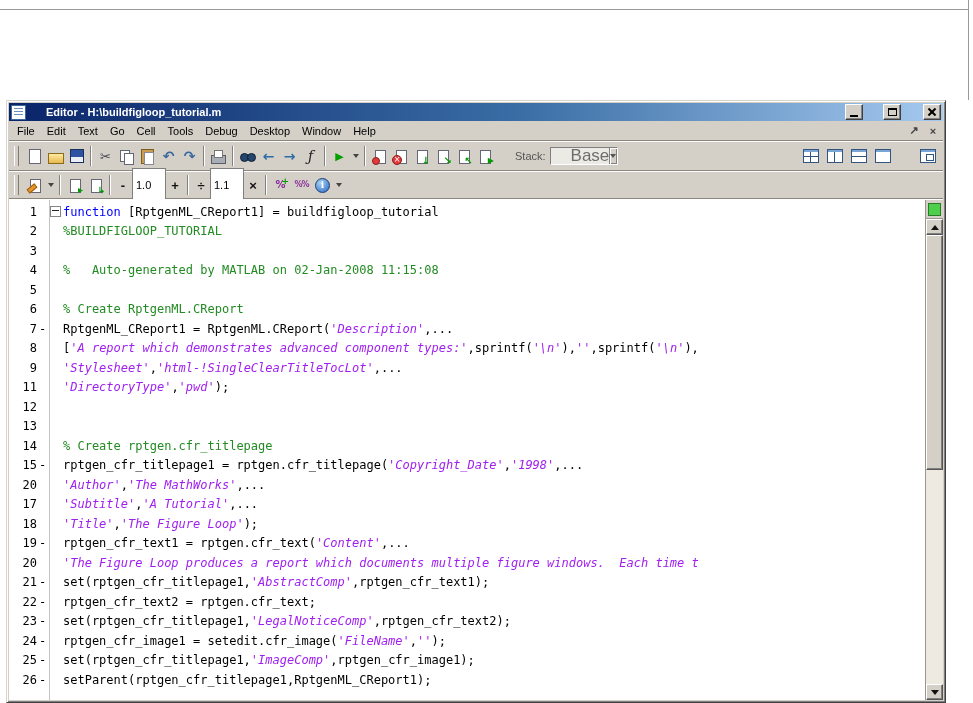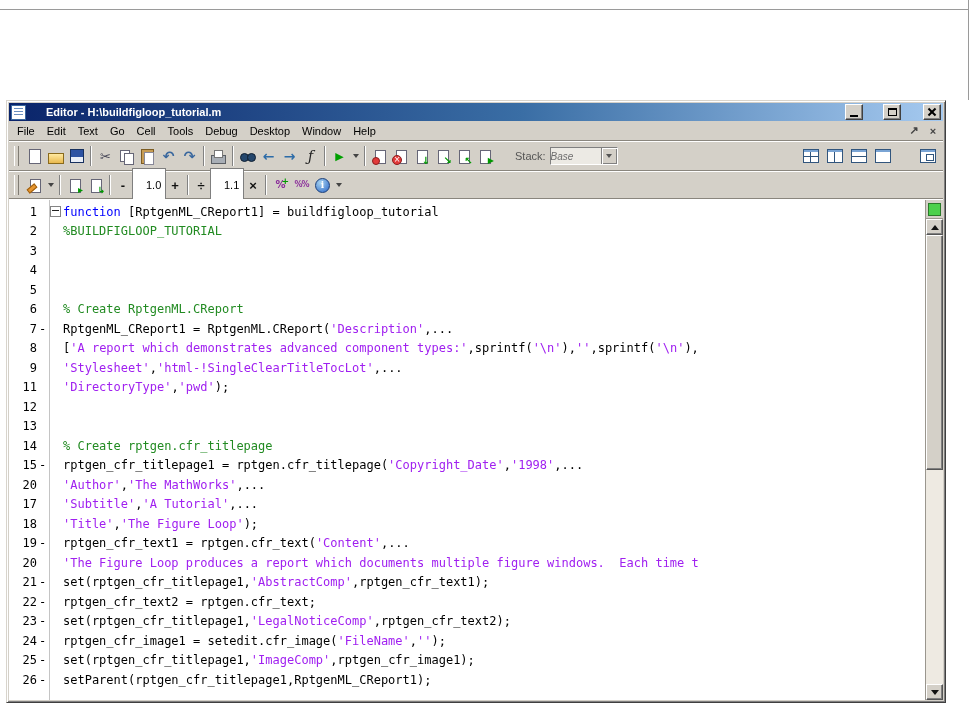--- a/index.html
+++ b/index.html
@@ -47,24 +47,24 @@
   .grip{width:3px;height:20px;border-left:1px solid #fff;border-right:1px solid #807c74;margin:0 5px 0 2px;}
   .sep{width:0;height:20px;border-left:1px solid #828282;border-right:1px solid #fff;margin:0 3px;}
   .gap{width:18px;}
   .tbtn{width:21px;height:21px;display:flex;align-items:center;justify-content:center;}
   .dd{width:11px;height:20px;display:flex;align-items:center;justify-content:center;}
   .dd::after{content:'';width:0;height:0;border-left:3px solid transparent;border-right:3px solid transparent;border-top:4px solid #444;}
   .tb-label{font-size:11px;color:#555;margin:0 4px 0 2px;}
   .tb-op{min-width:14px;height:18px;display:flex;align-items:center;justify-content:center;
          font-size:13px;font-weight:bold;color:#111;padding:0 2px;}
   .tb-field{width:34px;height:34px;background:#fff;border:1px solid #7f7f7f;font-size:11px;
-            display:flex;align-items:center;padding-left:13px;color:#000;box-sizing:border-box;}
+            display:flex;align-items:center;padding-left:3px;color:#000;box-sizing:border-box;}
   .combo{display:flex;align-items:stretch;width:68px;height:18px;background:#eceae4;
          border:1px solid;border-color:#7f7f7f #fff #fff #7f7f7f;box-sizing:border-box;}
-  .combo-value{flex:1;font-size:10px;color:#6e6e6e;display:flex;align-items:center;padding-left:0;font-style:italic;}
+  .combo-value{flex:1;font-size:17px;color:#6e6e6e;display:flex;align-items:center;padding-left:20px;}
   .combo-btn{width:15px;background:#d4d0c8;border-left:1px solid #808080;
              box-shadow:inset 1px 1px 0 #fff,inset -1px -1px 0 #808080;
              display:flex;align-items:center;justify-content:center;}
   .dd-arrow{width:0;height:0;border-left:3px solid transparent;border-right:3px solid transparent;border-top:4px solid #555;}
   .tb-right{margin-left:auto;display:flex;align-items:center;gap:3px;padding-right:2px;}
 
   
   .ic{position:relative;display:flex;align-items:center;justify-content:center;width:17px;height:17px;
       font-family:"DejaVu Sans",sans-serif;font-size:12px;line-height:1;color:#333;}
   .ic-new::before{content:'';width:10px;height:13px;background:#fff;border:1px solid #667;}
@@ -115,21 +115,21 @@
   .code{flex:1;position:relative;padding-top:2px;overflow:hidden;
         font-family:"DejaVu Sans Mono","Liberation Mono",monospace;font-size:12px;color:#000;}
   .gutter-sep{position:absolute;left:40px;top:0;bottom:0;width:1px;background:#c4c4c4;}
   .line{display:flex;height:19.5px;align-items:center;white-space:pre;}
   .ln{width:28px;flex:none;text-align:right;}
   .dash{width:11px;flex:none;text-align:center;}
   .foldcol{width:15px;flex:none;display:flex;align-items:center;justify-content:center;position:relative;z-index:1;}
   .foldbox{width:9px;height:9px;border:1px solid #848484;background:#fff;position:relative;}
   .foldbox::after{content:'';position:absolute;left:1px;right:1px;top:3px;height:1px;background:#222;}
   .codetext{white-space:pre;}
-  .tok-k{color:var(--kw);}  .tok-c{color:var(--cm);}  .tok-s{color:var(--st);}  .tok-p{color:var(--pl);}
+  .tok-k{color:var(--kw);}  .tok-c{color:var(--cm);}  .tok-s{color:var(--st);font-style:italic;}  .tok-p{color:var(--pl);}
 
   .right-col{width:17px;flex:none;display:flex;flex-direction:column;background:#d4d0c8;border-left:1px solid #9a968e;}
   .lint{height:18px;flex:none;display:flex;align-items:center;justify-content:center;border-bottom:1px solid #9a968e;}
   .lint-sq{width:11px;height:11px;background:var(--lint);border:1px solid #2a7a2a;}
   .vscroll{flex:1;display:flex;flex-direction:column;background:#eeeae2;}
   .scroll-btn{height:16px;flex:none;background:#d4d0c8;border:1px solid;border-color:#fff #555 #555 #fff;
               box-shadow:inset -1px -1px 0 #808080;display:flex;align-items:center;justify-content:center;box-sizing:border-box;}
   .arr-up{width:0;height:0;border-left:4px solid transparent;border-right:4px solid transparent;border-bottom:5px solid #111;}
   .arr-down{width:0;height:0;border-left:4px solid transparent;border-right:4px solid transparent;border-top:5px solid #111;}
   .scroll-thumb{height:235px;flex:none;background:#d4d0c8;border:1px solid;border-color:#fff #555 #555 #fff;
@@ -305,21 +305,21 @@
         </div>
         <div class="dd"></div>
       </div>
 
     <div class="editor">
       <div class="code">
         <div class="gutter-sep"></div>
       <div class="line"><div class="ln">1</div><div class="dash"></div><div class="foldcol"><div class="foldbox"></div></div><div class="codetext"><span class="tok-k">function</span><span class="tok-p"> [RptgenML_CReport1] = buildfigloop_tutorial</span></div></div>
           <div class="line"><div class="ln">2</div><div class="dash"></div><div class="foldcol"></div><div class="codetext"><span class="tok-c">%BUILDFIGLOOP_TUTORIAL</span></div></div>
           <div class="line"><div class="ln">3</div><div class="dash"></div><div class="foldcol"></div><div class="codetext"></div></div>
-          <div class="line"><div class="ln">4</div><div class="dash"></div><div class="foldcol"></div></div>
+          <div class="line"><div class="ln">4</div><div class="dash"></div><div class="foldcol"></div><div class="codetext"><span class="tok-c">%   Auto-generated by MATLAB on 02-Jan-2008 11:15:08</span></div></div>
           <div class="line"><div class="ln">5</div><div class="dash"></div><div class="foldcol"></div><div class="codetext"></div></div>
           <div class="line"><div class="ln">6</div><div class="dash"></div><div class="foldcol"></div><div class="codetext"><span class="tok-c">% Create RptgenML.CReport</span></div></div>
           <div class="line"><div class="ln">7</div><div class="dash">-</div><div class="foldcol"></div><div class="codetext"><span class="tok-p">RptgenML_CReport1 = RptgenML.CReport(</span><span class="tok-s">'Description'</span><span class="tok-p">,...</span></div></div>
           <div class="line"><div class="ln">8</div><div class="dash"></div><div class="foldcol"></div><div class="codetext"><span class="tok-p">[</span><span class="tok-s">'A report which demonstrates advanced component types:'</span><span class="tok-p">,sprintf(</span><span class="tok-s">'\n'</span><span class="tok-p">),</span><span class="tok-s">''</span><span class="tok-p">,sprintf(</span><span class="tok-s">'\n'</span><span class="tok-p">),</span></div></div>
           <div class="line"><div class="ln">9</div><div class="dash"></div><div class="foldcol"></div><div class="codetext"><span class="tok-s">'Stylesheet'</span><span class="tok-p">,</span><span class="tok-s">'html-!SingleClearTitleTocLot'</span><span class="tok-p">,...</span></div></div>
           <div class="line"><div class="ln">11</div><div class="dash"></div><div class="foldcol"></div><div class="codetext"><span class="tok-s">'DirectoryType'</span><span class="tok-p">,</span><span class="tok-s">'pwd'</span><span class="tok-p">);</span></div></div>
           <div class="line"><div class="ln">12</div><div class="dash"></div><div class="foldcol"></div></div>
           <div class="line"><div class="ln">13</div><div class="dash"></div><div class="foldcol"></div><div class="codetext"></div></div>
           <div class="line"><div class="ln">14</div><div class="dash"></div><div class="foldcol"></div><div class="codetext"><span class="tok-c">% Create rptgen.cfr_titlepage</span></div></div>
           <div class="line"><div class="ln">15</div><div class="dash">-</div><div class="foldcol"></div><div class="codetext"><span class="tok-p">rptgen_cfr_titlepage1 = rptgen.cfr_titlepage(</span><span class="tok-s">'Copyright_Date'</span><span class="tok-p">,</span><span class="tok-s">'1998'</span><span class="tok-p">,...</span></div></div>

